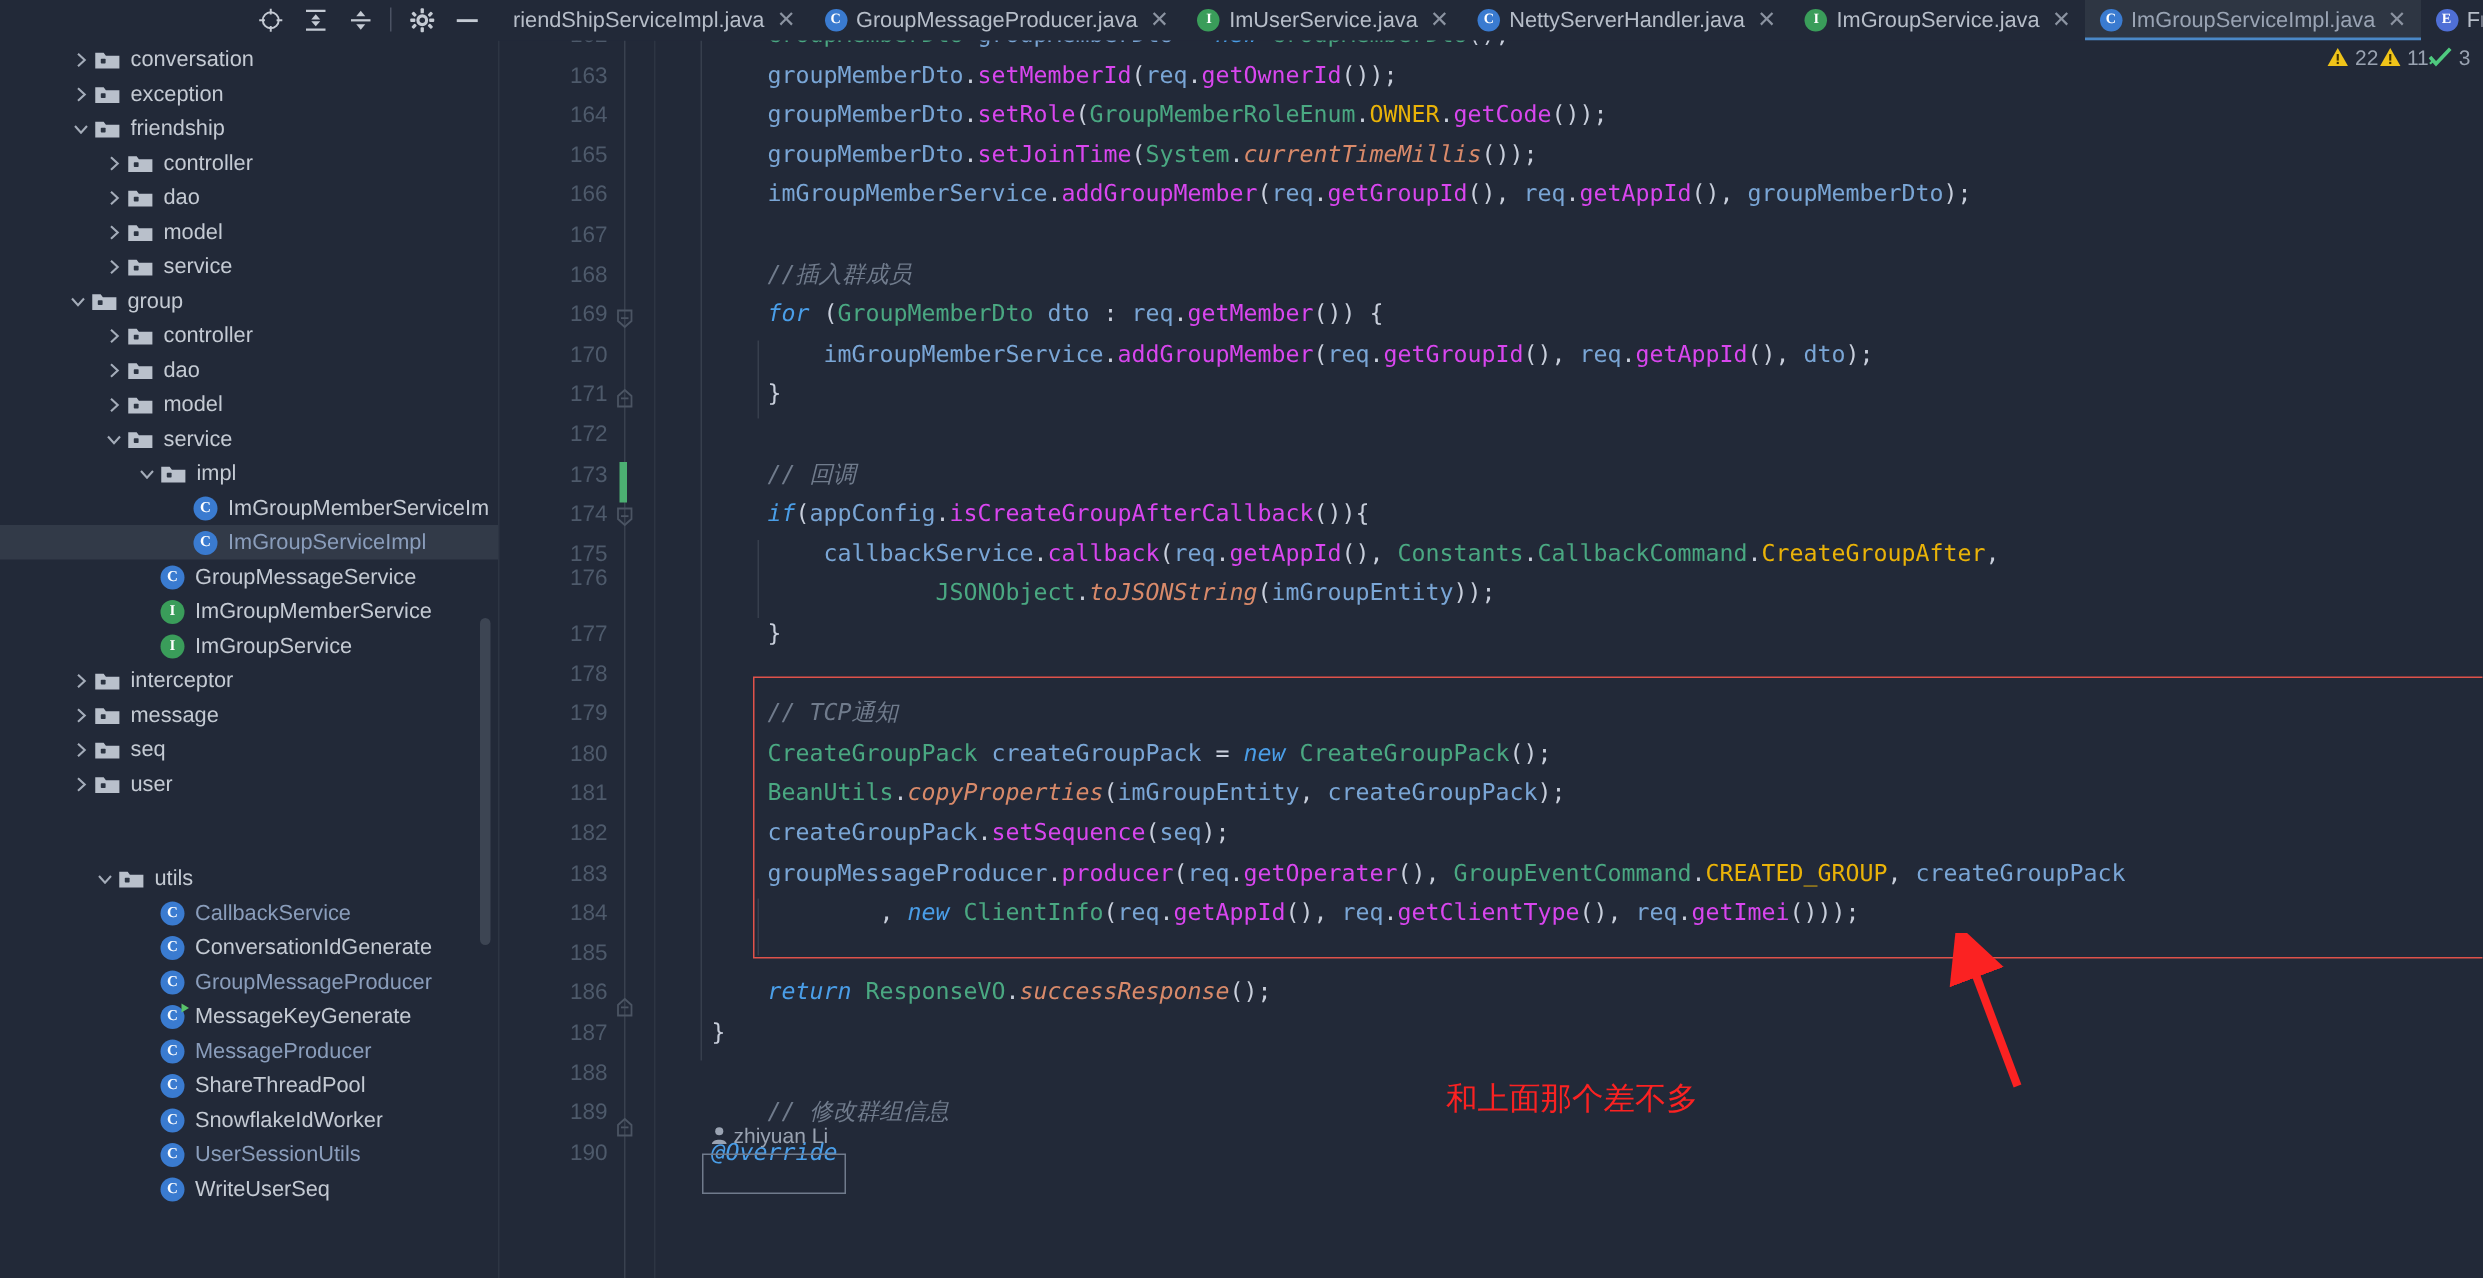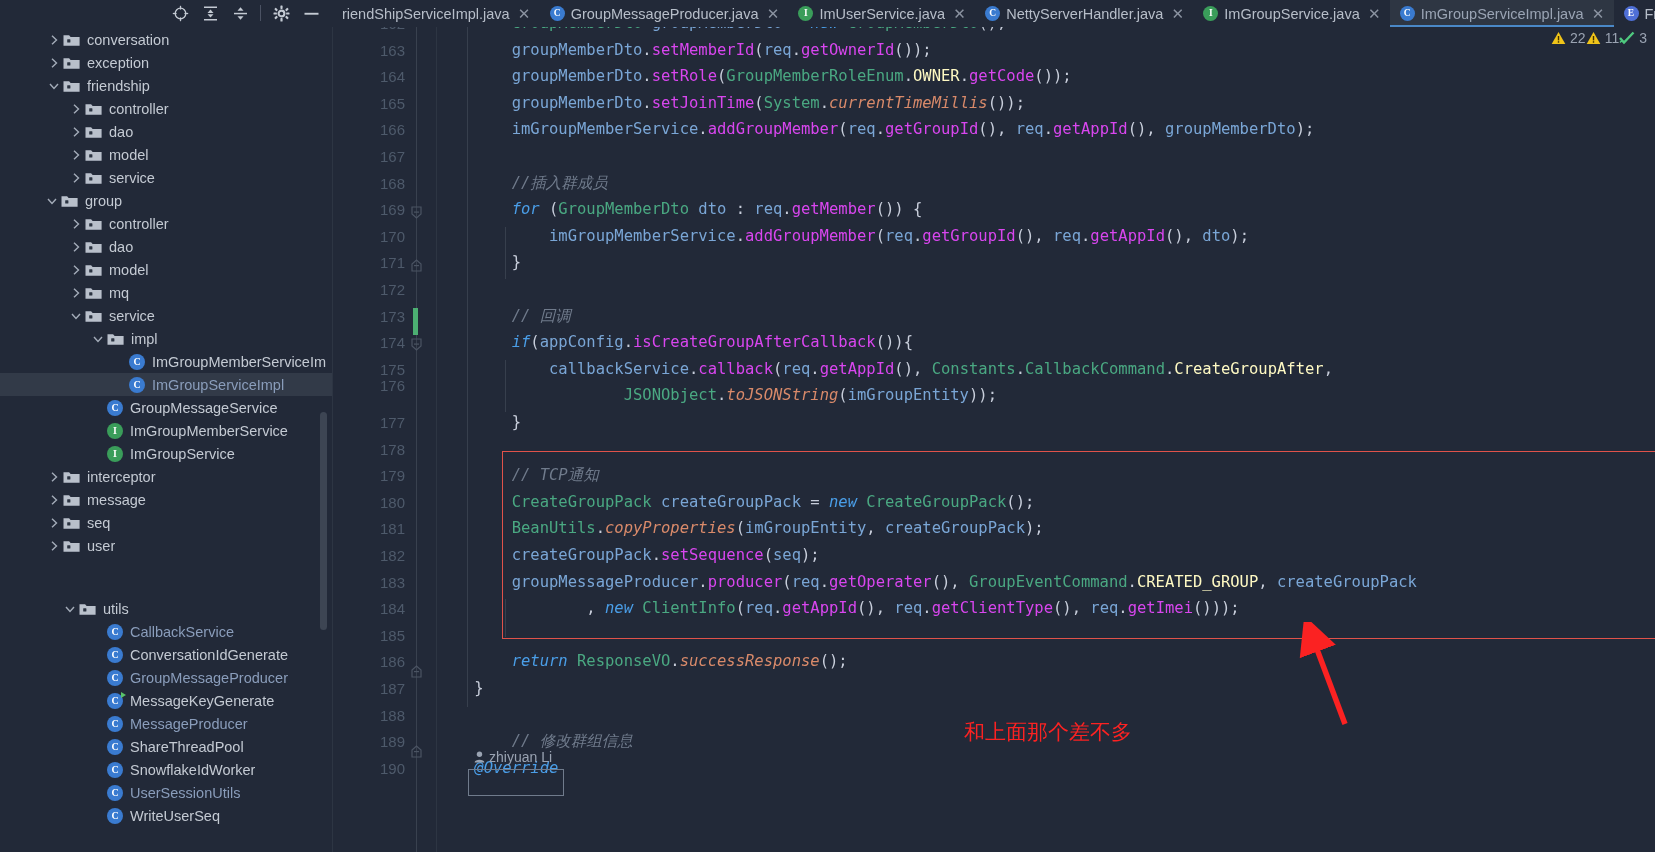--- a/index.html
+++ b/index.html
@@ -119,21 +119,21 @@
     font-family:"DejaVu Sans Mono","Liberation Mono",monospace;
     font-size:15.5px;line-height:26.6px;white-space:pre;
   }
   .cl{position:absolute;left:0;white-space:pre;}
   .indent-guide{position:absolute;width:1px;background:#373f4d;}
 
   .k{color:#4a9ee8;font-style:italic;}       
   .t{color:#4aa882;}                          
   .m{color:#d946ef;}                          
   .s{color:#d98a6a;font-style:italic;}        
-  .cst{color:#fef9c3;}                        
+  .cst{color:#eab308;}                        
   .v{color:#7aa6d6;}                          
   .p{color:#c8cedb;}                          
   .cm{color:#707b8c;font-style:italic;}       
 
   .redbox{
     position:absolute;border:1.4px solid #e0524a;pointer-events:none;
   }
   .annot-note{
     position:absolute;color:#fb2222;font-size:21px;white-space:nowrap;
     font-family:"DejaVu Sans", sans-serif;
@@ -326,32 +326,20 @@
           <span class="arrow">
             <svg width="14" height="14" viewBox="0 0 14 14">
               <polyline points="5,2.8 9.5,7 5,11.2" fill="none" stroke="#a4acb9" stroke-width="1.4"></polyline>
             </svg>
           </span>
           <span class="folder-ic"><svg width="17" height="14" viewBox="0 0 17 14">
               <path d="M0.5 2.2 h5.6 l1.5 1.9 h9 v8.6 h-16.1 z" fill="#b9c0cb"></path>
               <rect x="4.2" y="6.2" width="3.2" height="3.2" rx="0.5" fill="#2b3341"></rect>
             </svg></span>
           <span class="lbl">model</span>
-        </div>
-        <div class="tree-row" style="padding-left: 69px;">
-          <span class="arrow">
-            <svg width="14" height="14" viewBox="0 0 14 14">
-              <polyline points="5,2.8 9.5,7 5,11.2" fill="none" stroke="#a4acb9" stroke-width="1.4"></polyline>
-            </svg>
-          </span>
-          <span class="folder-ic"><svg width="17" height="14" viewBox="0 0 17 14">
-              <path d="M0.5 2.2 h5.6 l1.5 1.9 h9 v8.6 h-16.1 z" fill="#b9c0cb"></path>
-              <rect x="4.2" y="6.2" width="3.2" height="3.2" rx="0.5" fill="#2b3341"></rect>
-            </svg></span>
-          <span class="lbl">mq</span>
         </div>
         <div class="tree-row" style="padding-left: 69px;">
           <span class="arrow">
             <svg width="14" height="14" viewBox="0 0 14 14">
               <polyline points="3,5 7,9.5 11,5" fill="none" stroke="#a4acb9" stroke-width="1.4"></polyline>
             </svg>
           </span>
           <span class="folder-ic"><svg width="17" height="14" viewBox="0 0 17 14">
               <path d="M0.5 2.2 h5.6 l1.5 1.9 h9 v8.6 h-16.1 z" fill="#b9c0cb"></path>
               <rect x="4.2" y="6.2" width="3.2" height="3.2" rx="0.5" fill="#2b3341"></rect>

